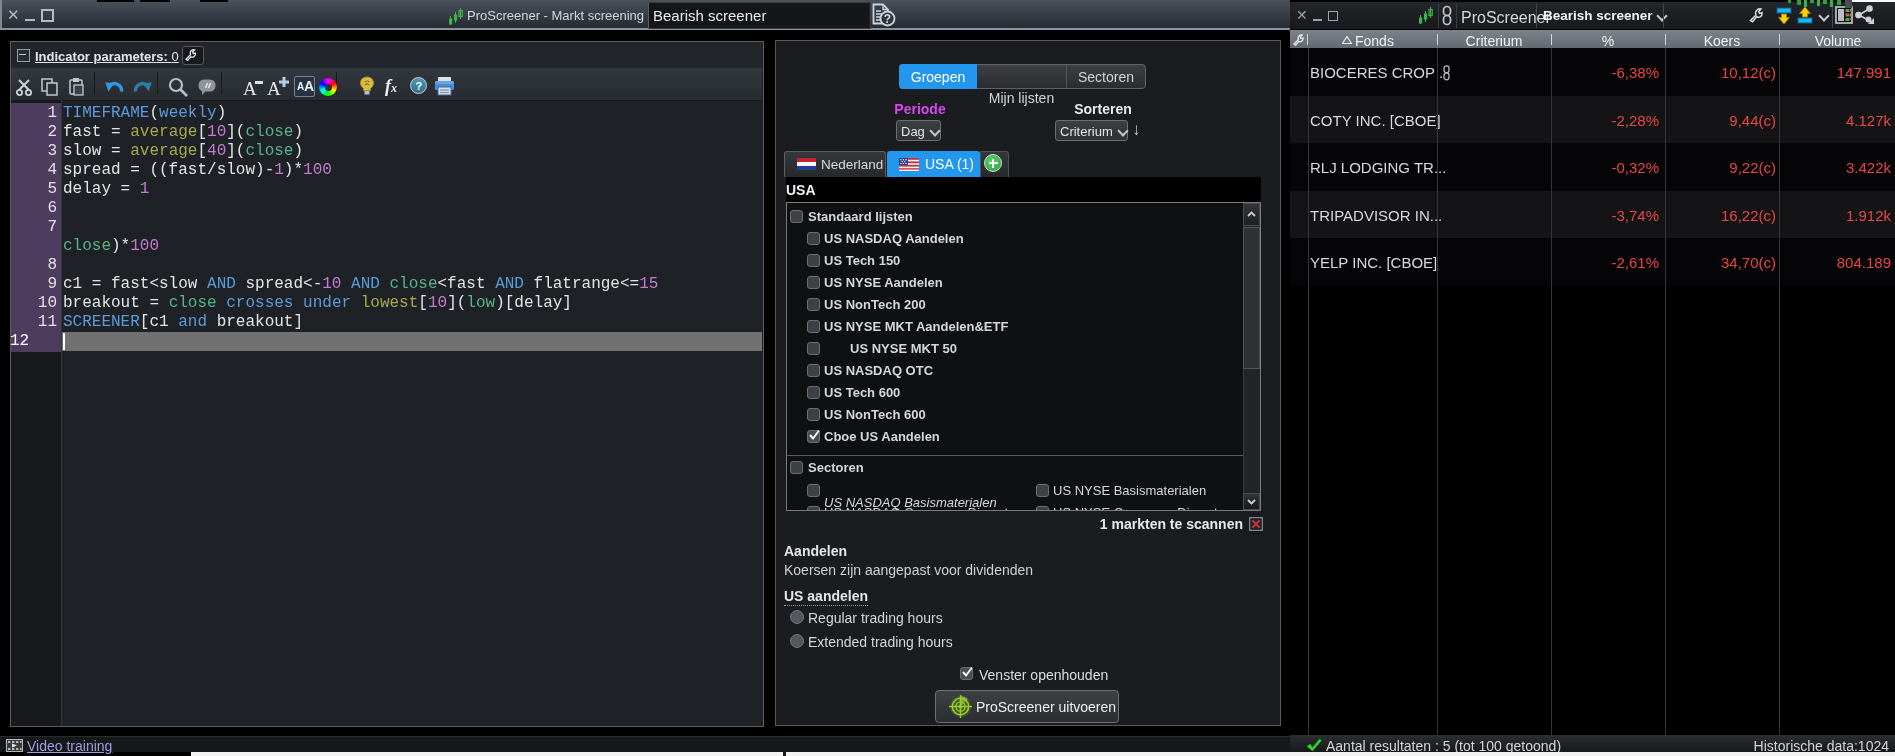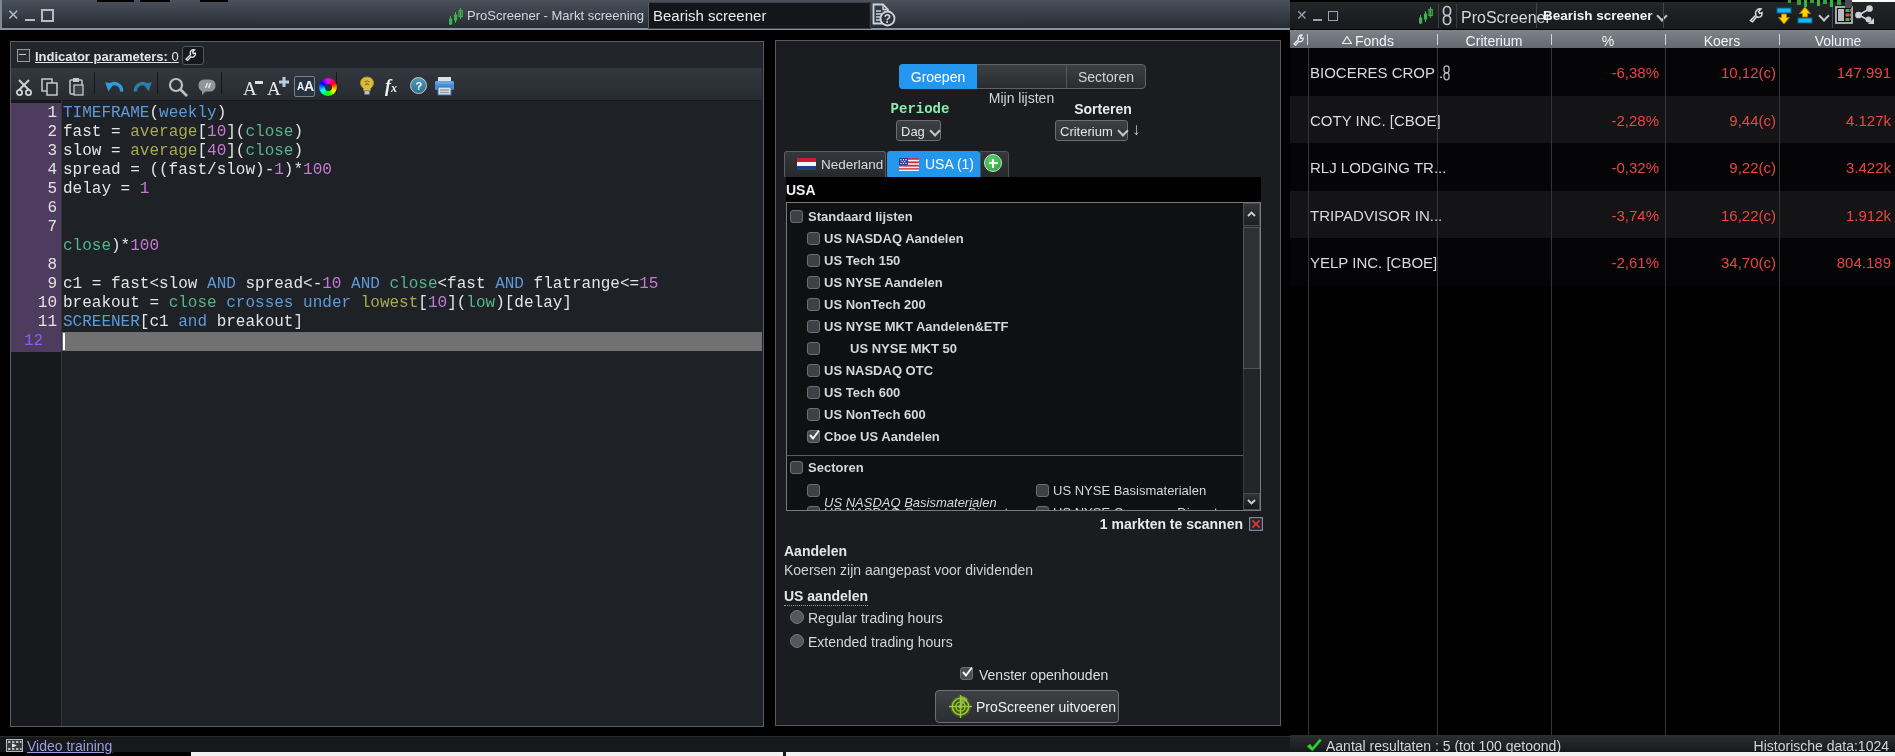--- a/index.html
+++ b/index.html
@@ -149,21 +149,21 @@
  <div class="a mono" style="left:0;top:82px;width:47px;text-align:right;color:#e2e2e2;">2</div>
  <div class="a mono" style="left:0;top:101px;width:47px;text-align:right;color:#e2e2e2;">3</div>
  <div class="a mono" style="left:0;top:120px;width:47px;text-align:right;color:#e2e2e2;">4</div>
  <div class="a mono" style="left:0;top:139px;width:47px;text-align:right;color:#e2e2e2;">5</div>
  <div class="a mono" style="left:0;top:158px;width:47px;text-align:right;color:#e2e2e2;">6</div>
  <div class="a mono" style="left:0;top:177px;width:47px;text-align:right;color:#e2e2e2;">7</div>
  <div class="a mono" style="left:0;top:215px;width:47px;text-align:right;color:#e2e2e2;">8</div>
  <div class="a mono" style="left:0;top:234px;width:47px;text-align:right;color:#e2e2e2;">9</div>
  <div class="a mono" style="left:0;top:253px;width:47px;text-align:right;color:#e2e2e2;">10</div>
  <div class="a mono" style="left:0;top:272px;width:47px;text-align:right;color:#e2e2e2;">11</div>
- <div class="a mono" style="left:0;top:291px;width:47px;text-align:center;color:#8b5cf6;">12</div>
+ <div class="a mono" style="left:0;top:291px;width:47px;text-align:left;color:#ffffff;">12</div>
 
  <div class="a mono" style="left:53px;top:63px;color:#e4e4e4;"><span class="k">TIMEFRAME</span>(<span class="k">weekly</span>)</div>
  <div class="a mono" style="left:53px;top:82px;color:#e4e4e4;">fast = <span class="f">average</span>[<span class="n">10</span>](<span class="g">close</span>)</div>
  <div class="a mono" style="left:53px;top:101px;color:#e4e4e4;">slow = <span class="f">average</span>[<span class="n">40</span>](<span class="g">close</span>)</div>
  <div class="a mono" style="left:53px;top:120px;color:#e4e4e4;">spread = ((fast/slow)-<span class="n">1</span>)*<span class="n">100</span></div>
  <div class="a mono" style="left:53px;top:139px;color:#e4e4e4;">delay = <span class="n">1</span></div>
  <div class="a mono" style="left:53px;top:196px;color:#e4e4e4;"><span class="g">close</span>)*<span class="n">100</span></div>
  <div class="a mono" style="left:53px;top:234px;color:#e4e4e4;">c1 = fast&lt;slow <span class="k">AND</span> spread&lt;-<span class="n">10</span> <span class="k">AND</span> <span class="g">close</span>&lt;fast <span class="k">AND</span> flatrange&lt;=<span class="n">15</span></div>
  <div class="a mono" style="left:53px;top:253px;color:#e4e4e4;">breakout = <span class="g">close</span> <span class="k">crosses</span> <span class="k">under</span> <span class="f">lowest</span>[<span class="n">10</span>](<span class="g">low</span>)[delay]</div>
  <div class="a mono" style="left:53px;top:272px;color:#e4e4e4;"><span class="k">SCREENER</span>[c1 <span class="k">and</span> breakout]</div>
@@ -172,21 +172,21 @@
 <div class="a" style="left:775px;top:40px;width:506px;height:686px;background:#1a1c1f;border:1px solid #56595d;box-sizing:border-box;"></div>
 <div id="mp" class="a" style="left:777px;top:40px;width:504px;height:686px;">
 
  <div class="a" style="left:122px;top:24px;width:247px;height:25px;background:linear-gradient(#3c4043,#2a2d30);border:1px solid #606366;border-radius:4px;box-sizing:border-box;"></div>
  <div class="a" style="left:122px;top:24px;width:78px;height:25px;background:#2396ee;border-radius:4px 0 0 4px;"></div>
  <div class="a" style="left:289px;top:25px;width:1px;height:23px;background:#54575a;"></div>
  <div class="a" style="left:122px;top:29px;width:78px;text-align:center;font-size:14px;color:#fff;">Groepen</div>
  <div class="a" style="left:200px;top:29px;width:89px;text-align:center;font-size:14px;color:#d2d4d6;margin-top:21px;">Mijn lijsten</div>
  <div class="a" style="left:289px;top:29px;width:80px;text-align:center;font-size:14px;color:#d2d4d6;">Sectoren</div>
 
- <div class="a b" style="left:93px;top:61px;width:100px;text-align:center;font-size:14px;color:#86efac;font-family:Liberation Mono, monospace;">Periode</div>
+ <div class="a b" style="left:93px;top:61px;width:100px;text-align:center;font-size:14px;color:#d946ef;">Periode</div>
  <div class="a b" style="left:276px;top:61px;width:100px;text-align:center;font-size:14px;color:#e8e9eb;">Sorteren</div>
  <div class="a" style="left:119px;top:80px;width:45px;height:21px;background:linear-gradient(#3c4043,#2e3134);border:1px solid #6c6f72;border-radius:3px;box-sizing:border-box;"></div>
  <div class="a" style="left:124px;top:84px;font-size:13px;color:#e2e4e6;">Dag</div>
  <span class="chev a" style="left:154px;top:87px;"></span>
  <div class="a" style="left:278px;top:80px;width:73px;height:21px;background:linear-gradient(#3c4043,#2e3134);border:1px solid #6c6f72;border-radius:3px;box-sizing:border-box;"></div>
  <div class="a" style="left:283px;top:84px;font-size:13px;color:#e2e4e6;">Criterium</div>
  <span class="chev a" style="left:342px;top:87px;"></span>
  <div class="a b" style="left:355px;top:80px;font-size:17px;color:#c8cbce;">↓</div>
 
  <div class="a" style="left:7px;top:111px;width:102px;height:26px;background:linear-gradient(#34383c,#26292c);border:1px solid #5c5f62;border-bottom:none;border-radius:3px 3px 0 0;box-sizing:border-box;"></div>

